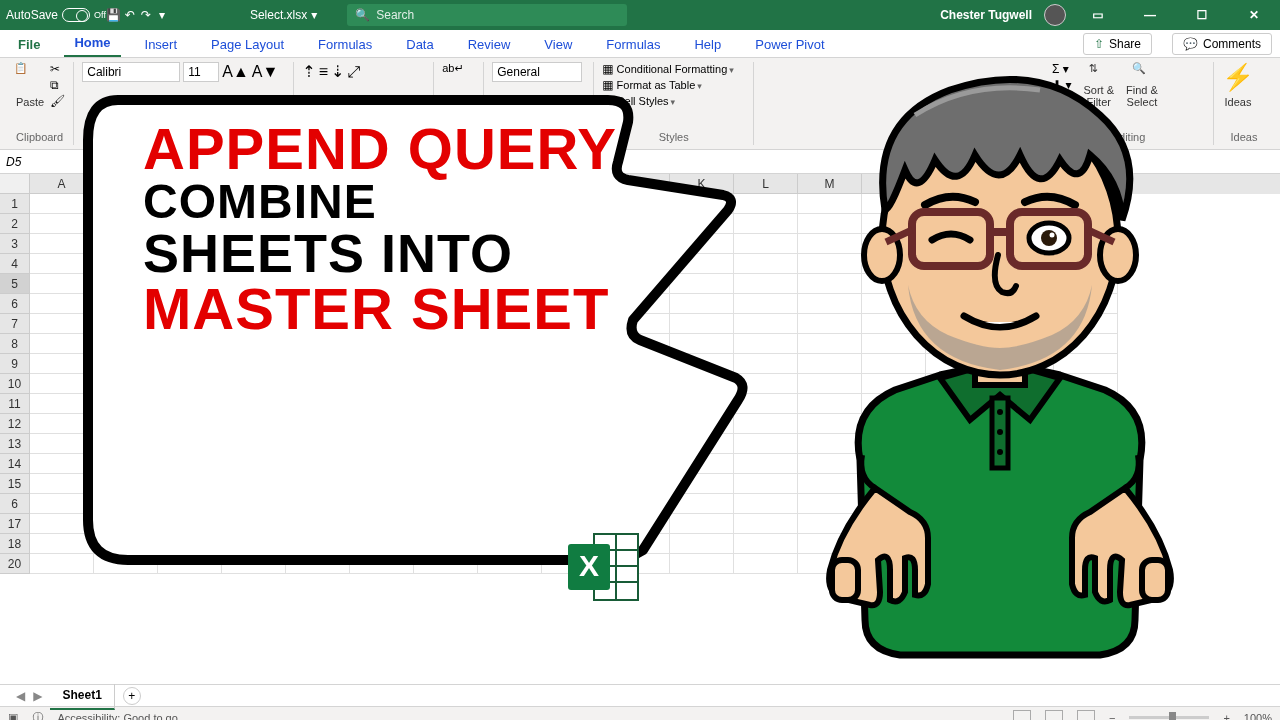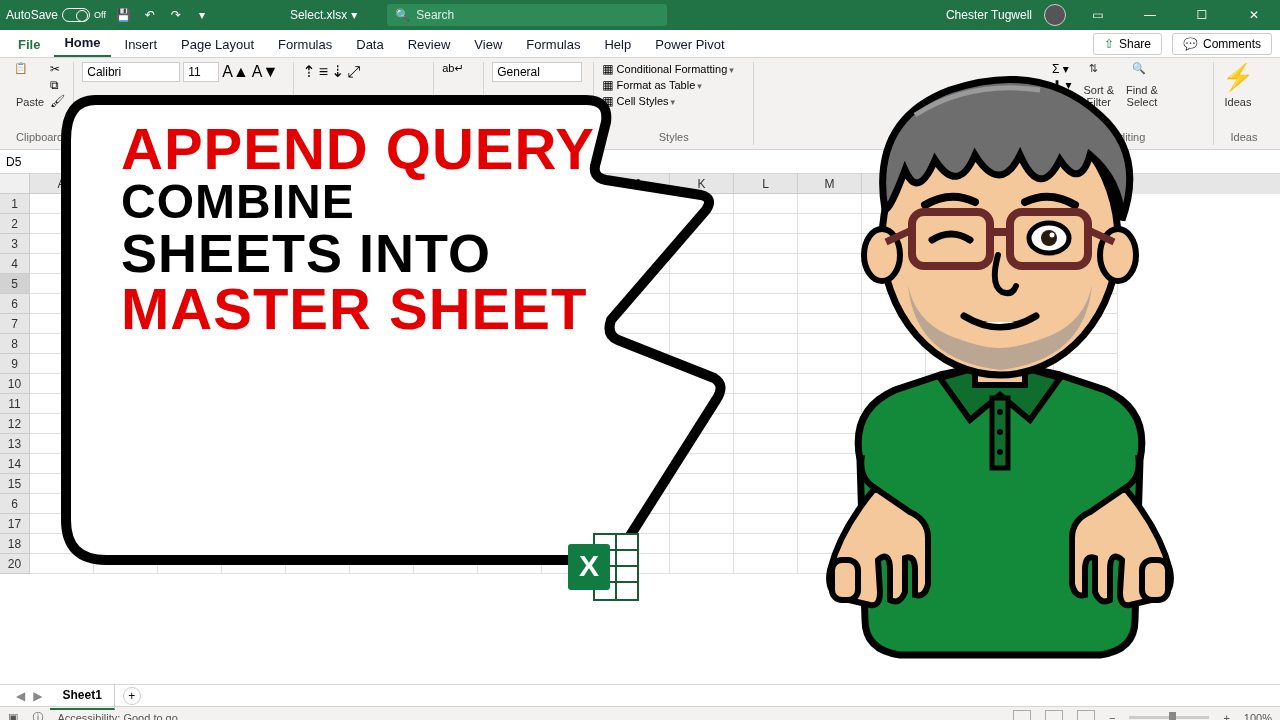--- a/index.html
+++ b/index.html
@@ -1,53 +1,53 @@
 <!DOCTYPE html>
 <html><head>
 <meta charset="utf-8">
 <style>
 * { margin: 0; padding: 0; box-sizing: border-box; font-family: "Segoe UI", sans-serif; }
 body { width: 1280px; height: 720px; background: #fff; overflow: hidden; position: relative; }
 
 
 .titlebar { height: 30px; background: #217346; display: flex; align-items: center; color: #fff; font-size: 12px; padding: 0 6px; }
-.titlebar .left-controls { display: flex; align-items: center; gap: 10px; }
+.titlebar .left-controls { display: flex; align-items: center; }
 .autosave { display: flex; align-items: center; gap: 4px; }
 .toggle { width: 28px; height: 14px; border: 1px solid #fff; border-radius: 7px; position: relative; }
 .toggle::after { content: ""; position: absolute; width: 10px; height: 10px; background: transparent; border: 1px solid #fff; border-radius: 50%; top: 1px; right: 1px; }
 .qat-icon { width: 16px; height: 16px; display: flex; align-items: center; justify-content: center; }
 .titlebar .filename { flex: 0 0 auto; margin-left: 80px; display: flex; align-items: center; gap: 4px; }
 .searchbox { margin-left: 30px; width: 280px; height: 22px; background: #2e8b57; border-radius: 3px; display: flex; align-items: center; padding: 0 8px; gap: 6px; }
-.titlebar .right-controls { margin-left: auto; display: flex; align-items: center; gap: 12px; }
+.titlebar .right-controls { margin-left: auto; display: flex; align-items: center; gap: 12px; font-weight: bold; }
 .avatar { width: 22px; height: 22px; border-radius: 50%; background: #555; border: 1px solid #ccc; }
 .win-btn { width: 40px; height: 30px; display: flex; align-items: center; justify-content: center; }
 
 
-.ribbon-tabs { height: 28px; background: #fff; display: flex; align-items: flex-end; border-bottom: 1px solid #d4d4d4; padding: 0 8px; gap: 4px; }
-.tab { padding: 5px 10px; font-size: 13px; color: #0f172a; cursor: pointer; }
+.ribbon-tabs { height: 28px; background: #fff; display: flex; align-items: flex-end; border-bottom: 1px solid #d4d4d4; padding: 0 8px; gap: 14px; }
+.tab { padding: 5px 10px; font-size: 13px; color: #1d4ed8; cursor: pointer; }
 .tab.active { font-weight: 600; border-bottom: 2px solid #217346; }
 .tab.file { color: #217346; font-weight: 600; }
 .ribbon-tabs .spacer { flex: 1; }
 .share-btn, .comments-btn { padding: 3px 10px; border: 1px solid #ccc; border-radius: 3px; font-size: 12px; display: flex; align-items: center; gap: 5px; margin-left: 6px; margin-bottom: 2px; }
 
 
 .ribbon-body { height: 92px; background: #f3f2f1; border-bottom: 1px solid #d4d4d4; display: flex; padding: 4px 6px; gap: 0; }
 .ribbon-group { border-right: 1px solid #d4d4d4; padding: 0 8px; display: flex; flex-direction: column; justify-content: space-between; min-width: 60px; }
 .group-content { flex: 1; display: flex; align-items: flex-start; gap: 4px; }
 .group-label { font-size: 11px; color: #666; text-align: center; padding-bottom: 2px; }
 .ribbon-btn-large { display: flex; flex-direction: column; align-items: center; gap: 2px; font-size: 11px; color: #333; }
 .icon-box { width: 20px; height: 20px; }
 .icon-box-lg { width: 32px; height: 32px; }
 .ribbon-stack { display: flex; flex-direction: column; gap: 2px; font-size: 12px; }
 .ribbon-row { display: flex; align-items: center; gap: 3px; }
 .combo { background: #fff; border: 1px solid #ccc; padding: 1px 4px; font-size: 12px; height: 20px; display: flex; align-items: center; }
 
 
 .formula-row { height: 24px; display: flex; align-items: stretch; border-bottom: 1px solid #d4d4d4; background: #fff; }
-.name-box { width: 100px; border-right: 1px solid #d4d4d4; display: flex; align-items: center; padding: 0 6px; font-size: 12px; justify-content: space-between; }
+.name-box { width: 100px; border-right: 1px solid #d4d4d4; display: flex; align-items: center; padding: 0 6px; font-size: 12px; justify-content: space-between; font-style: italic; }
 .formula-bar { flex: 1; padding: 0 6px; display: flex; align-items: center; }
 
 
 .grid-area { position: relative; background: #fff; height: 510px; overflow: hidden; }
 .col-headers { display: flex; height: 20px; background: #e6e6e6; }
 .selectall { width: 30px; border-right: 1px solid #ccc; border-bottom: 1px solid #ccc; background: #f0f0f0; }
 .col-header { width: 64px; border-right: 1px solid #ccc; border-bottom: 1px solid #ccc; text-align: center; font-size: 12px; color: #333; background: #e6e6e6; display: flex; align-items: center; justify-content: center; }
 .grid-rows { display: flex; flex-direction: column; }
 .grid-row { display: flex; height: 20px; }
 .row-header { width: 30px; border-right: 1px solid #ccc; border-bottom: 1px solid #ccc; text-align: center; font-size: 12px; color: #333; background: #e6e6e6; display: flex; align-items: center; justify-content: center; }
@@ -63,21 +63,21 @@
 .add-sheet { width: 18px; height: 18px; border: 1px solid #ccc; border-radius: 50%; display: flex; align-items: center; justify-content: center; }
 
 
 .statusbar { height: 22px; background: #f3f2f1; border-top: 1px solid #d4d4d4; display: flex; align-items: center; font-size: 11px; padding: 0 8px; gap: 14px; color: #555; }
 .statusbar .spacer { flex: 1; }
 .view-btn { width: 18px; height: 16px; border: 1px solid #aaa; }
 .zoom-slider { width: 80px; height: 3px; background: #ccc; position: relative; }
 .zoom-slider::after { content: ""; position: absolute; width: 7px; height: 11px; background: #888; top: -4px; left: 50%; }
 
 
-.bubble { position: absolute; top: 80px; left: 46px; width: 680px; height: 510px; }
+.bubble { position: absolute; top: 80px; left: 68px; width: 680px; height: 510px; }
 .bubble svg { width: 100%; height: 100%; }
 .bubble-text { position: absolute; top: 40px; left: 75px; font-family: Impact, "Arial Black", sans-serif; font-weight: 900; line-height: 1.0; letter-spacing: 1px; }
 .bubble-text div { margin-bottom: 0; }
 .t-red { color: #e30000; }
 .t-black { color: #000; }
 .t1 { font-size: 58px; }
 .t2 { font-size: 48px; }
 .t3 { font-size: 70px; }
 .t4 { font-size: 54px; }
 .t5 { font-size: 58px; }

